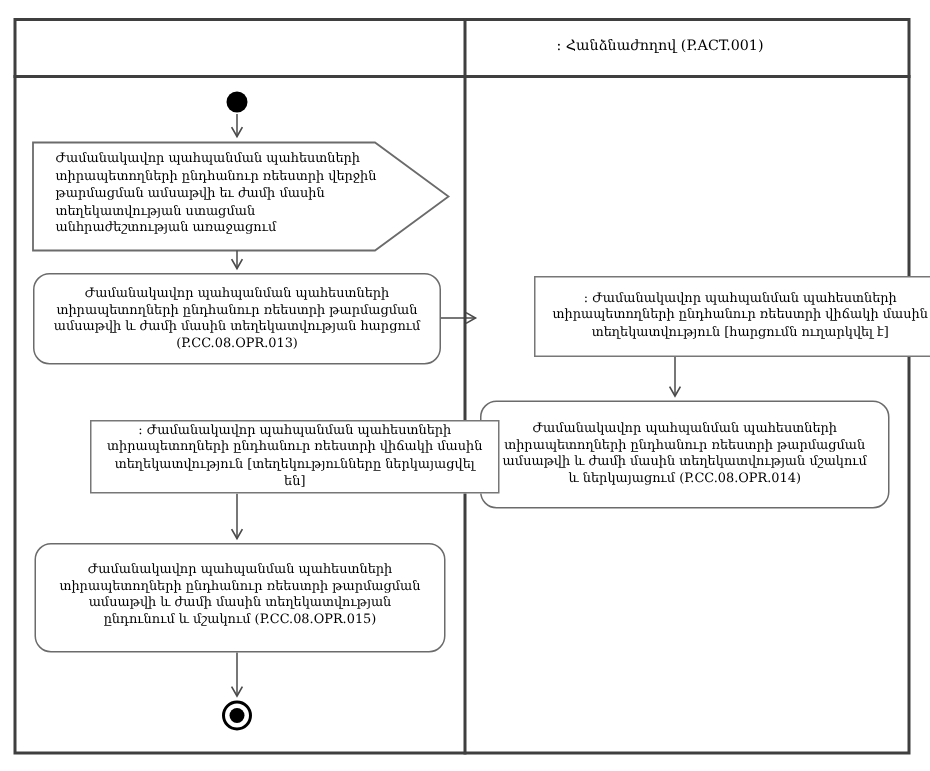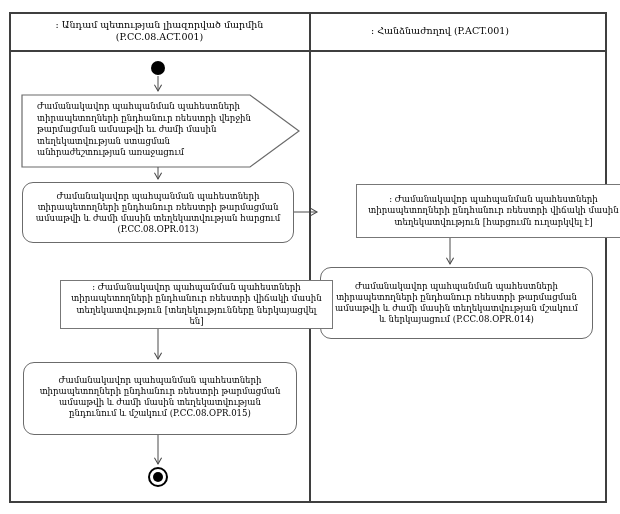--- a/index.html
+++ b/index.html
@@ -78,21 +78,20 @@
     <line x1="450" y1="238" x2="450" y2="264" stroke="#4a4a4a" stroke-width="1" marker-end="url(#arrow)"></line>
     <line x1="320" y1="303" x2="300" y2="303" stroke="#4a4a4a" stroke-width="1" marker-end="url(#arrow)"></line>
     <line x1="158" y1="329" x2="158" y2="359" stroke="#4a4a4a" stroke-width="1" marker-end="url(#arrow)"></line>
     <line x1="158" y1="435" x2="158" y2="464" stroke="#4a4a4a" stroke-width="1" marker-end="url(#arrow)"></line>
   </svg>
 
   <div class="frame"></div>
   <div class="lane-sep"></div>
   <div class="header-sep"></div>
 
-  <div class="lane-title left">: Անդամ պետության լիազորված մարմին (P.CC.08.ACT.001)</div>
   <div class="lane-title right">: Հանձնաժողով (P.ACT.001)</div>
 
   <div class="initial-node"></div>
 
   <div class="signal-text">Ժամանակավոր պահպանման պահեստների տիրապետողների ընդհանուր ռեեստրի վերջին թարմացման ամսաթվի եւ ժամի մասին տեղեկատվության ստացման անհրաժեշտության առաջացում</div>
 
   <div class="action box-opr013">Ժամանակավոր պահպանման պահեստների տիրապետողների ընդհանուր ռեեստրի թարմացման ամսաթվի և ժամի մասին տեղեկատվության հարցում (P.CC.08.OPR.013)</div>
 
   <div class="objnode box-objsent">: Ժամանակավոր պահպանման պահեստների տիրապետողների ընդհանուր ռեեստրի վիճակի մասին տեղեկատվություն [հարցումն ուղարկվել է]</div>
 

